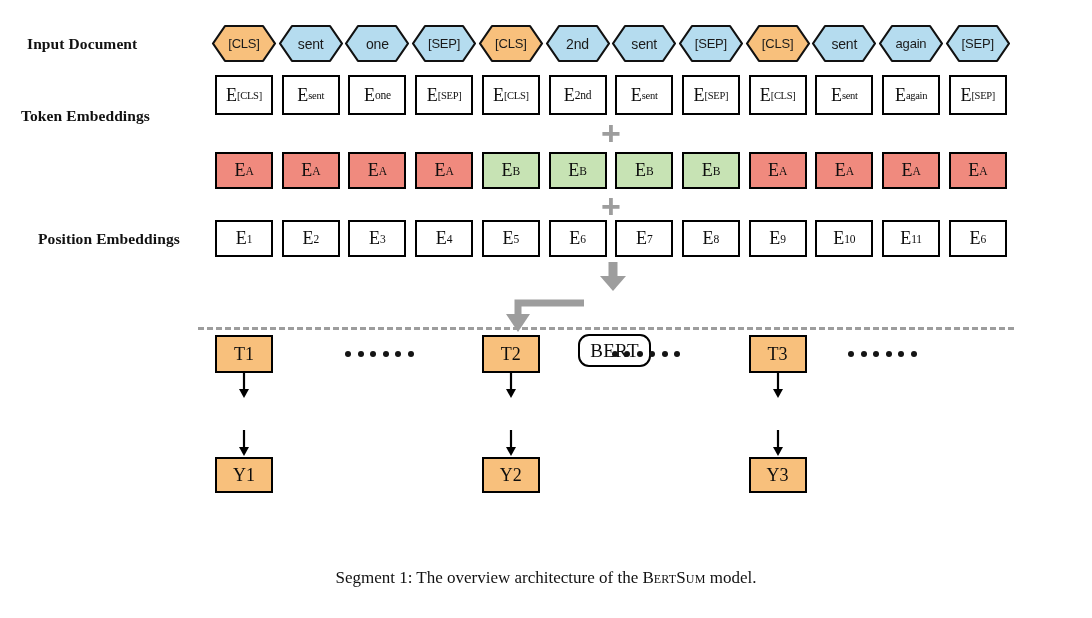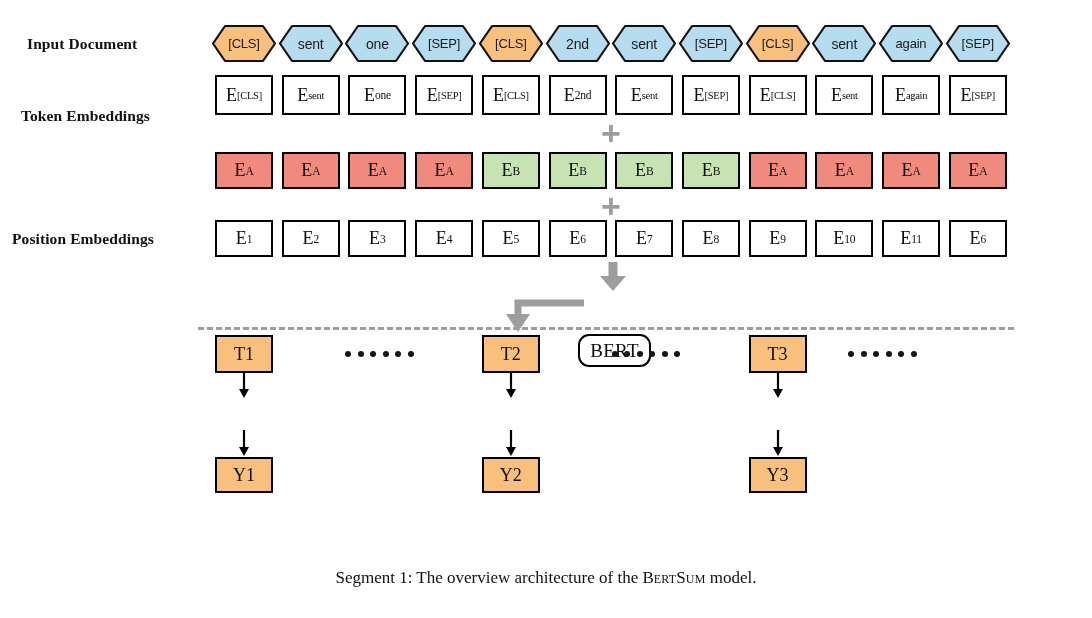--- a/index.html
+++ b/index.html
@@ -11,21 +11,21 @@
 
   
   .rowlabel{
     position:absolute;font-weight:bold;font-size:15.5px;line-height:19px;
     font-family:"Liberation Serif",serif;color:#111;white-space:pre-line;
     letter-spacing:.1px;
   }
   #lbl-input    {left:27px;  top:34px;}
   #lbl-token    {left:21px;  top:84px;margin-top:22px;}
   #lbl-segment  {left:27px;  top:152px;}
-  #lbl-position {left:12px;  top:229px;}
+  #lbl-position {left:38px;  top:229px;}
 
   
   .hex{
     width:64px;height:39px;position:absolute;top:0;
     display:flex;align-items:center;justify-content:center;
   }
   .hex svg{position:absolute;left:0;top:0;}
   .hex span{
     position:relative;z-index:2;font-family:"Liberation Sans",sans-serif;
     font-size:14px;color:#1a1a1a;letter-spacing:-.2px;

